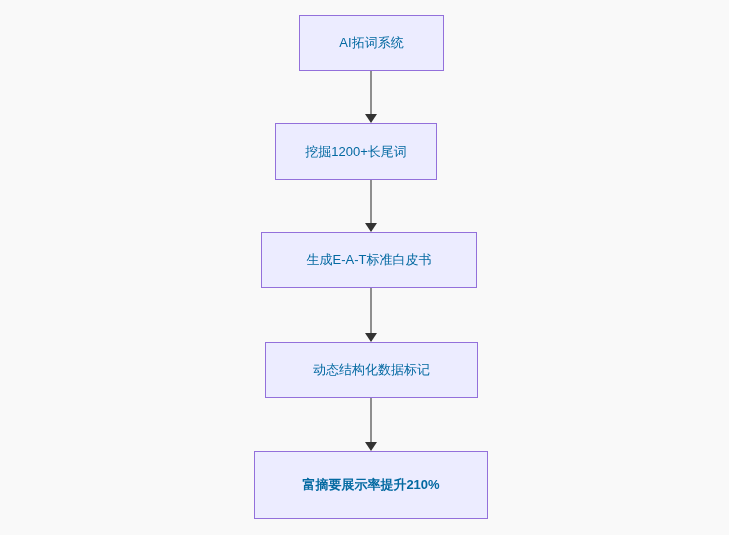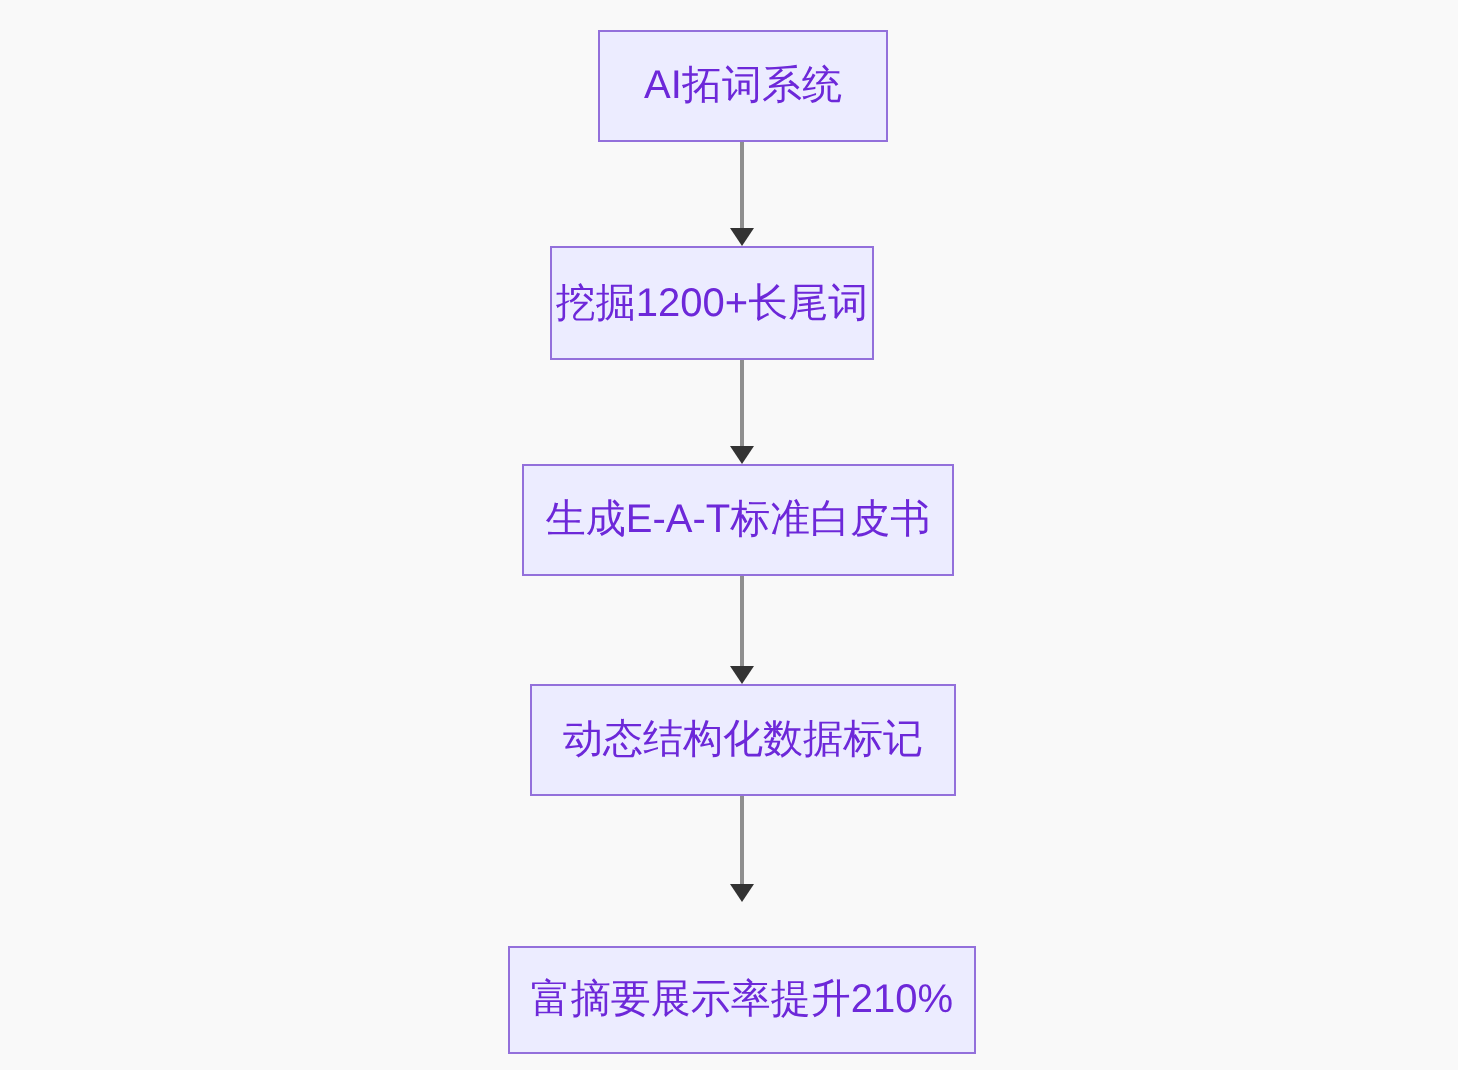--- a/index.html
+++ b/index.html
@@ -19,30 +19,30 @@
     height: 535px;
   }
   .node {
     position: absolute;
     box-sizing: border-box;
     background: #ECECFF;
     border: 1px solid #9370DB;
     display: flex;
     align-items: center;
     justify-content: center;
-    color: #6d28d9;
-    font-size: 20px;
+    color: #0369a1;
+    font-size: 13px;
     line-height: 1.2;
     white-space: nowrap;
   }
   .node-1 { left: 299px; top: 15px;  width: 145px; height: 56px; }
   .node-2 { left: 275px; top: 123px; width: 162px; height: 57px; }
   .node-3 { left: 261px; top: 232px; width: 216px; height: 56px; }
   .node-4 { left: 265px; top: 342px; width: 213px; height: 56px; }
-  .node-5 { left: 254px; top: 473px; width: 234px; height: 54px; }
+  .node-5 { left: 254px; top: 451px; width: 234px; height: 68px; font-weight: bold; }
 
   .edge-line {
     position: absolute;
     left: 370px;
     width: 2px;
     background: #8f8f8f;
   }
   .edge-line-1 { top: 71px;  height: 43px; }
   .edge-line-2 { top: 180px; height: 43px; }
   .edge-line-3 { top: 288px; height: 45px; }

